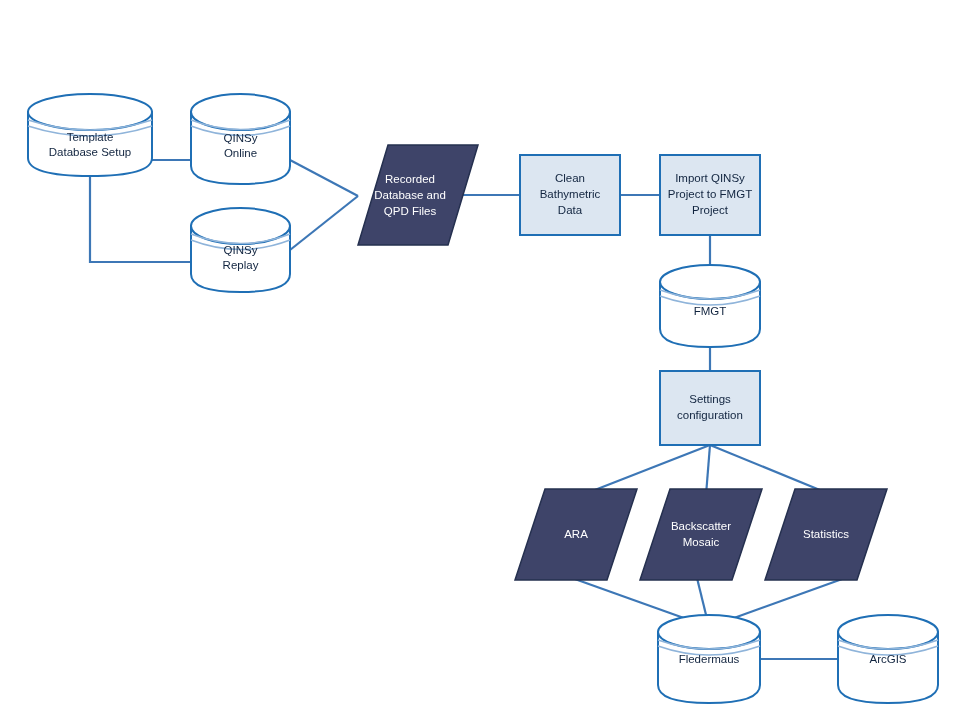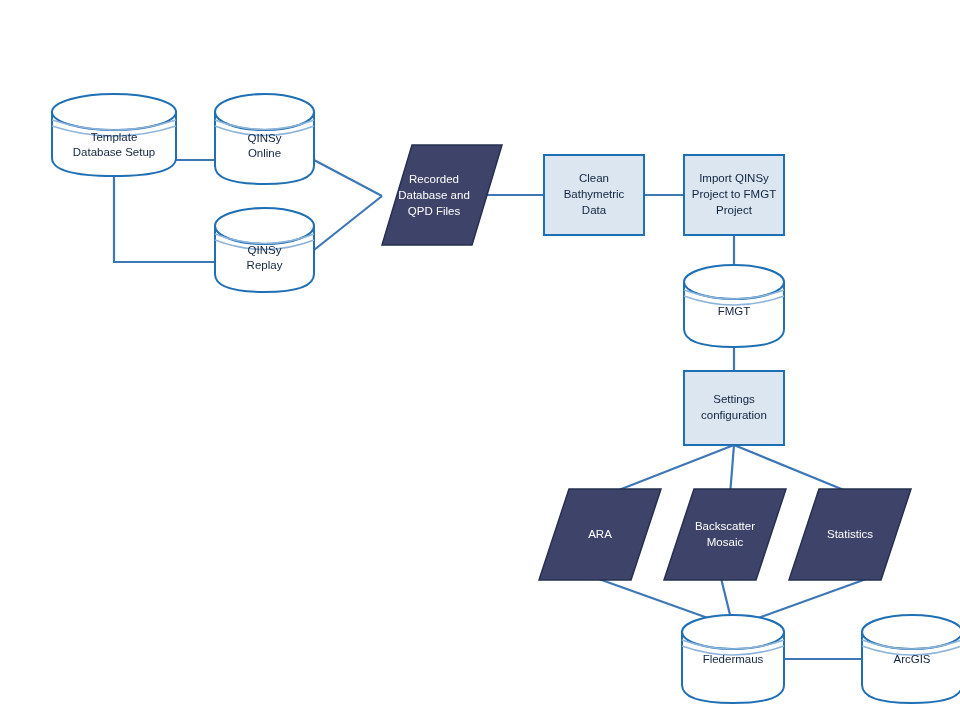--- a/index.html
+++ b/index.html
@@ -11,21 +11,20 @@
     width: 960px;
     height: 715px;
     font-family: "Liberation Sans", sans-serif;
     overflow: hidden;
   }
   #diagram-root {
     position: relative;
     width: 796px;
     height: 715px;
     background: #ffffff;
-    padding-left: 24px;
   }
   svg.flow {
     display: block;
     width: 960px;
     height: 715px;
   }
   .node-label {
     font-family: "Liberation Sans", sans-serif;
     font-size: 11.5px;
     text-anchor: middle;

